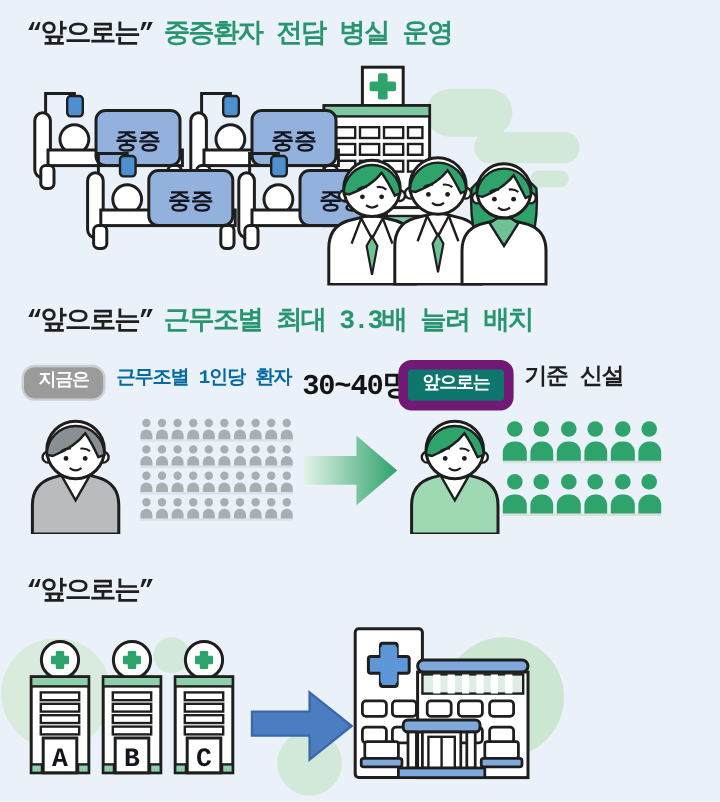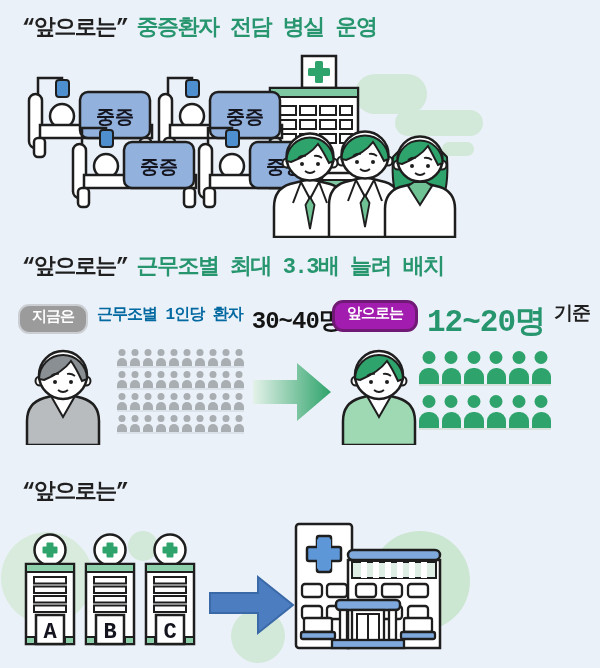--- a/index.html
+++ b/index.html
@@ -13,21 +13,21 @@
   #header-3{top:476px}
 
   .svg-abs{position:absolute}
 
   .info-group{position:absolute;display:flex;align-items:flex-start;gap:9px;white-space:nowrap}
   #info-now{left:18px;top:304px}
   #info-future{left:332px;top:300px}
   .badge{border-radius:11px;padding:3px 12px 5px;color:#FFFFFF;font-weight:800;font-size:15px;
          letter-spacing:-1px;line-height:1.2}
   .badge-gray{background:#9B9B9B;border:2px solid #CBCFD4}
-  .badge-green{background:#a21caf;border:3px solid #701a75}
+  .badge-green{background:#0f766e;border:8px solid #701a75}
   .info-desc{font-size:16px;font-weight:700;color:#0369a1;letter-spacing:-1px}
   .info-value-now{font-size:24px;font-weight:800;color:#141414;letter-spacing:-1px}
   .info-value-future{font-size:31px;font-weight:800;color:#27966F;letter-spacing:-1px}
   .info-desc-future{font-size:19px;font-weight:700;color:#1F1F1F;letter-spacing:-1px}
 
   .crowd{position:absolute}
   #crowd-current{left:117px;top:349px;--pc:#A9AEB2}
   #crowd-future{left:419px;top:351px;--pc:#2EA36B}
   .crowd-row{display:flex}
   #crowd-current .crowd-row{gap:2.6px;border-bottom:2px solid #DCE2E9;margin-bottom:3px}
@@ -151,21 +151,20 @@
   </div>
 
   <div class="info-group" id="info-now">
     <span class="badge badge-gray">지금은</span>
     <span class="info-desc">근무조별 1인당 환자</span>
     <span class="info-value-now">30~40명</span>
   </div>
 
   <div class="info-group" id="info-future">
     <span class="badge badge-green">앞으로는</span>
-    <span class="info-value-future">12~20명</span>
     <span class="info-desc-future">기준 신설</span>
   </div>
 
   <svg class="svg-abs" style="left:18px;top:341px" width="90" height="104" viewBox="0 0 90 104">
     <path d="M9,104 V80 Q9,62 26,57 L45,52 L64,57 Q81,62 81,80 V104 Z" fill="#B9BCBF" stroke="#1E1E1E" stroke-width="2.5"></path>
     <path d="M33,55 L45,76 L57,55 L50,51 H40 Z" fill="#FFFFFF" stroke="#1E1E1E" stroke-width="2"></path>
     <circle cx="22" cy="40" r="4.5" fill="#FFFFFF" stroke="#1E1E1E" stroke-width="2"></circle>
     <circle cx="68" cy="40" r="4.5" fill="#FFFFFF" stroke="#1E1E1E" stroke-width="2"></circle>
     <circle cx="45" cy="34" r="24" fill="#FFFFFF" stroke="#1E1E1E" stroke-width="2.5"></circle>
     <path d="M21,38 A24,24 0 0 1 69,38 L64,40 Q58,27 53,20 Q45,31 26,39 Z" fill="#8A8F93" stroke="#1E1E1E" stroke-width="2"></path>

